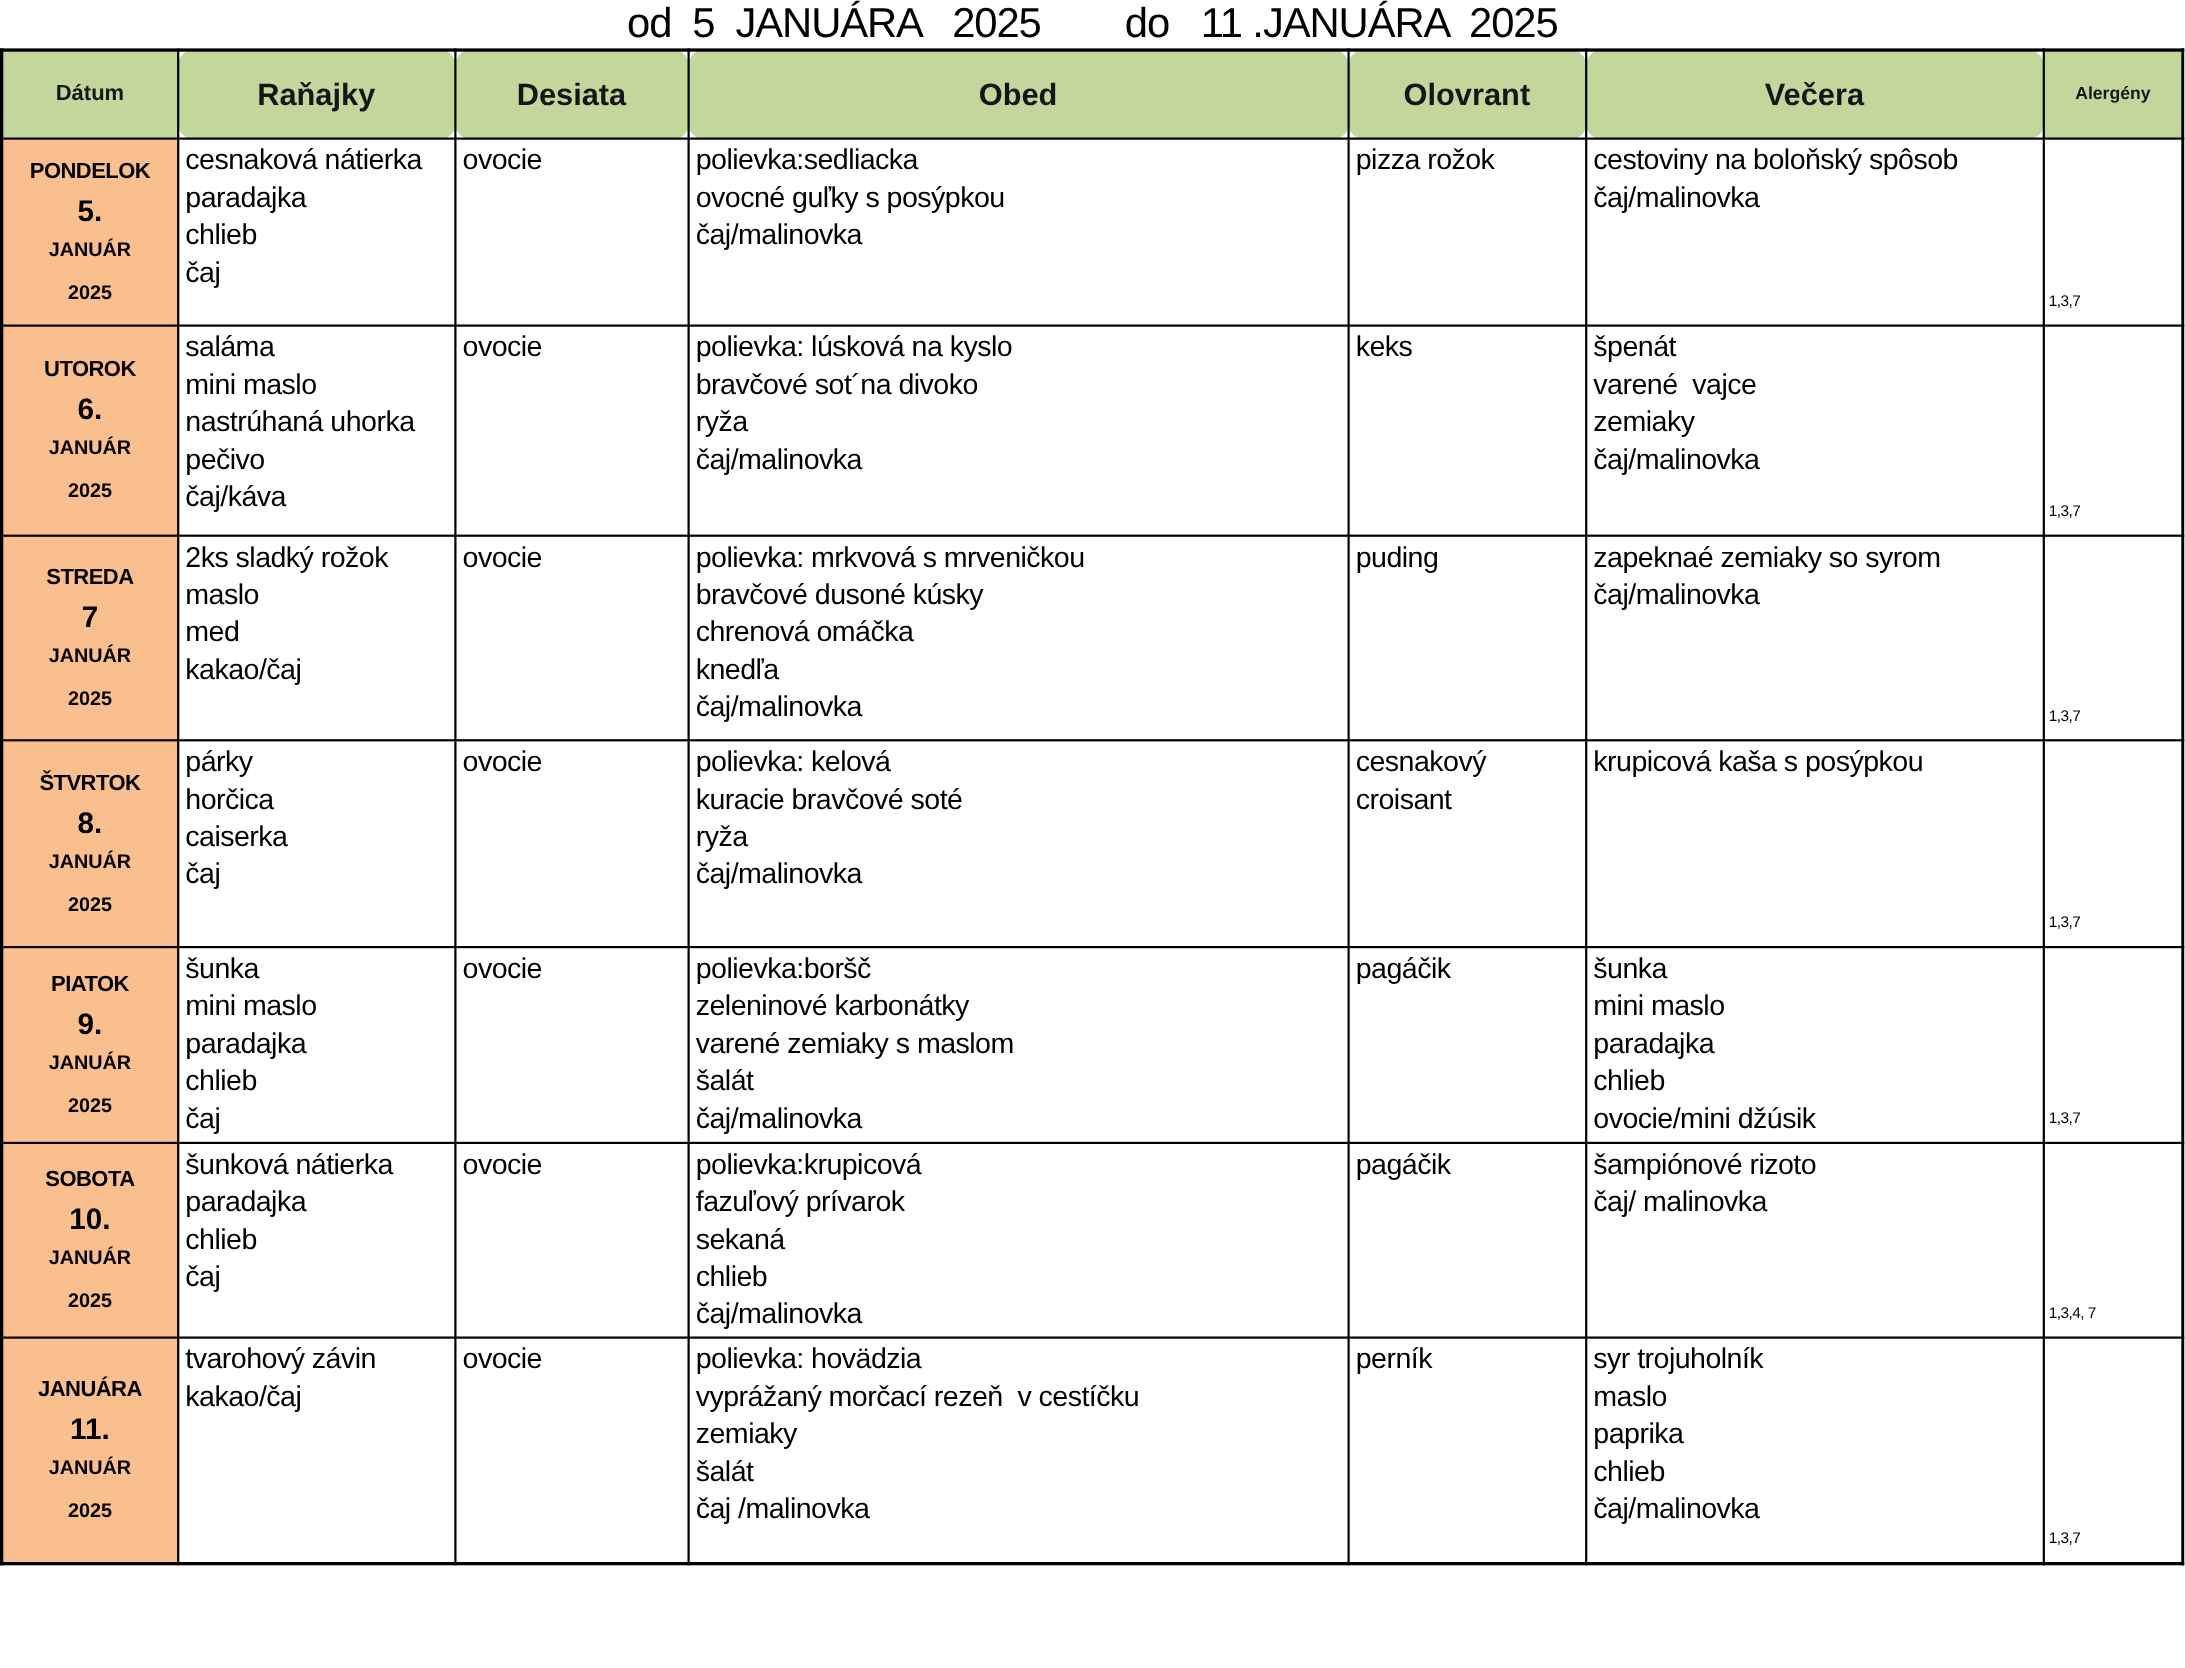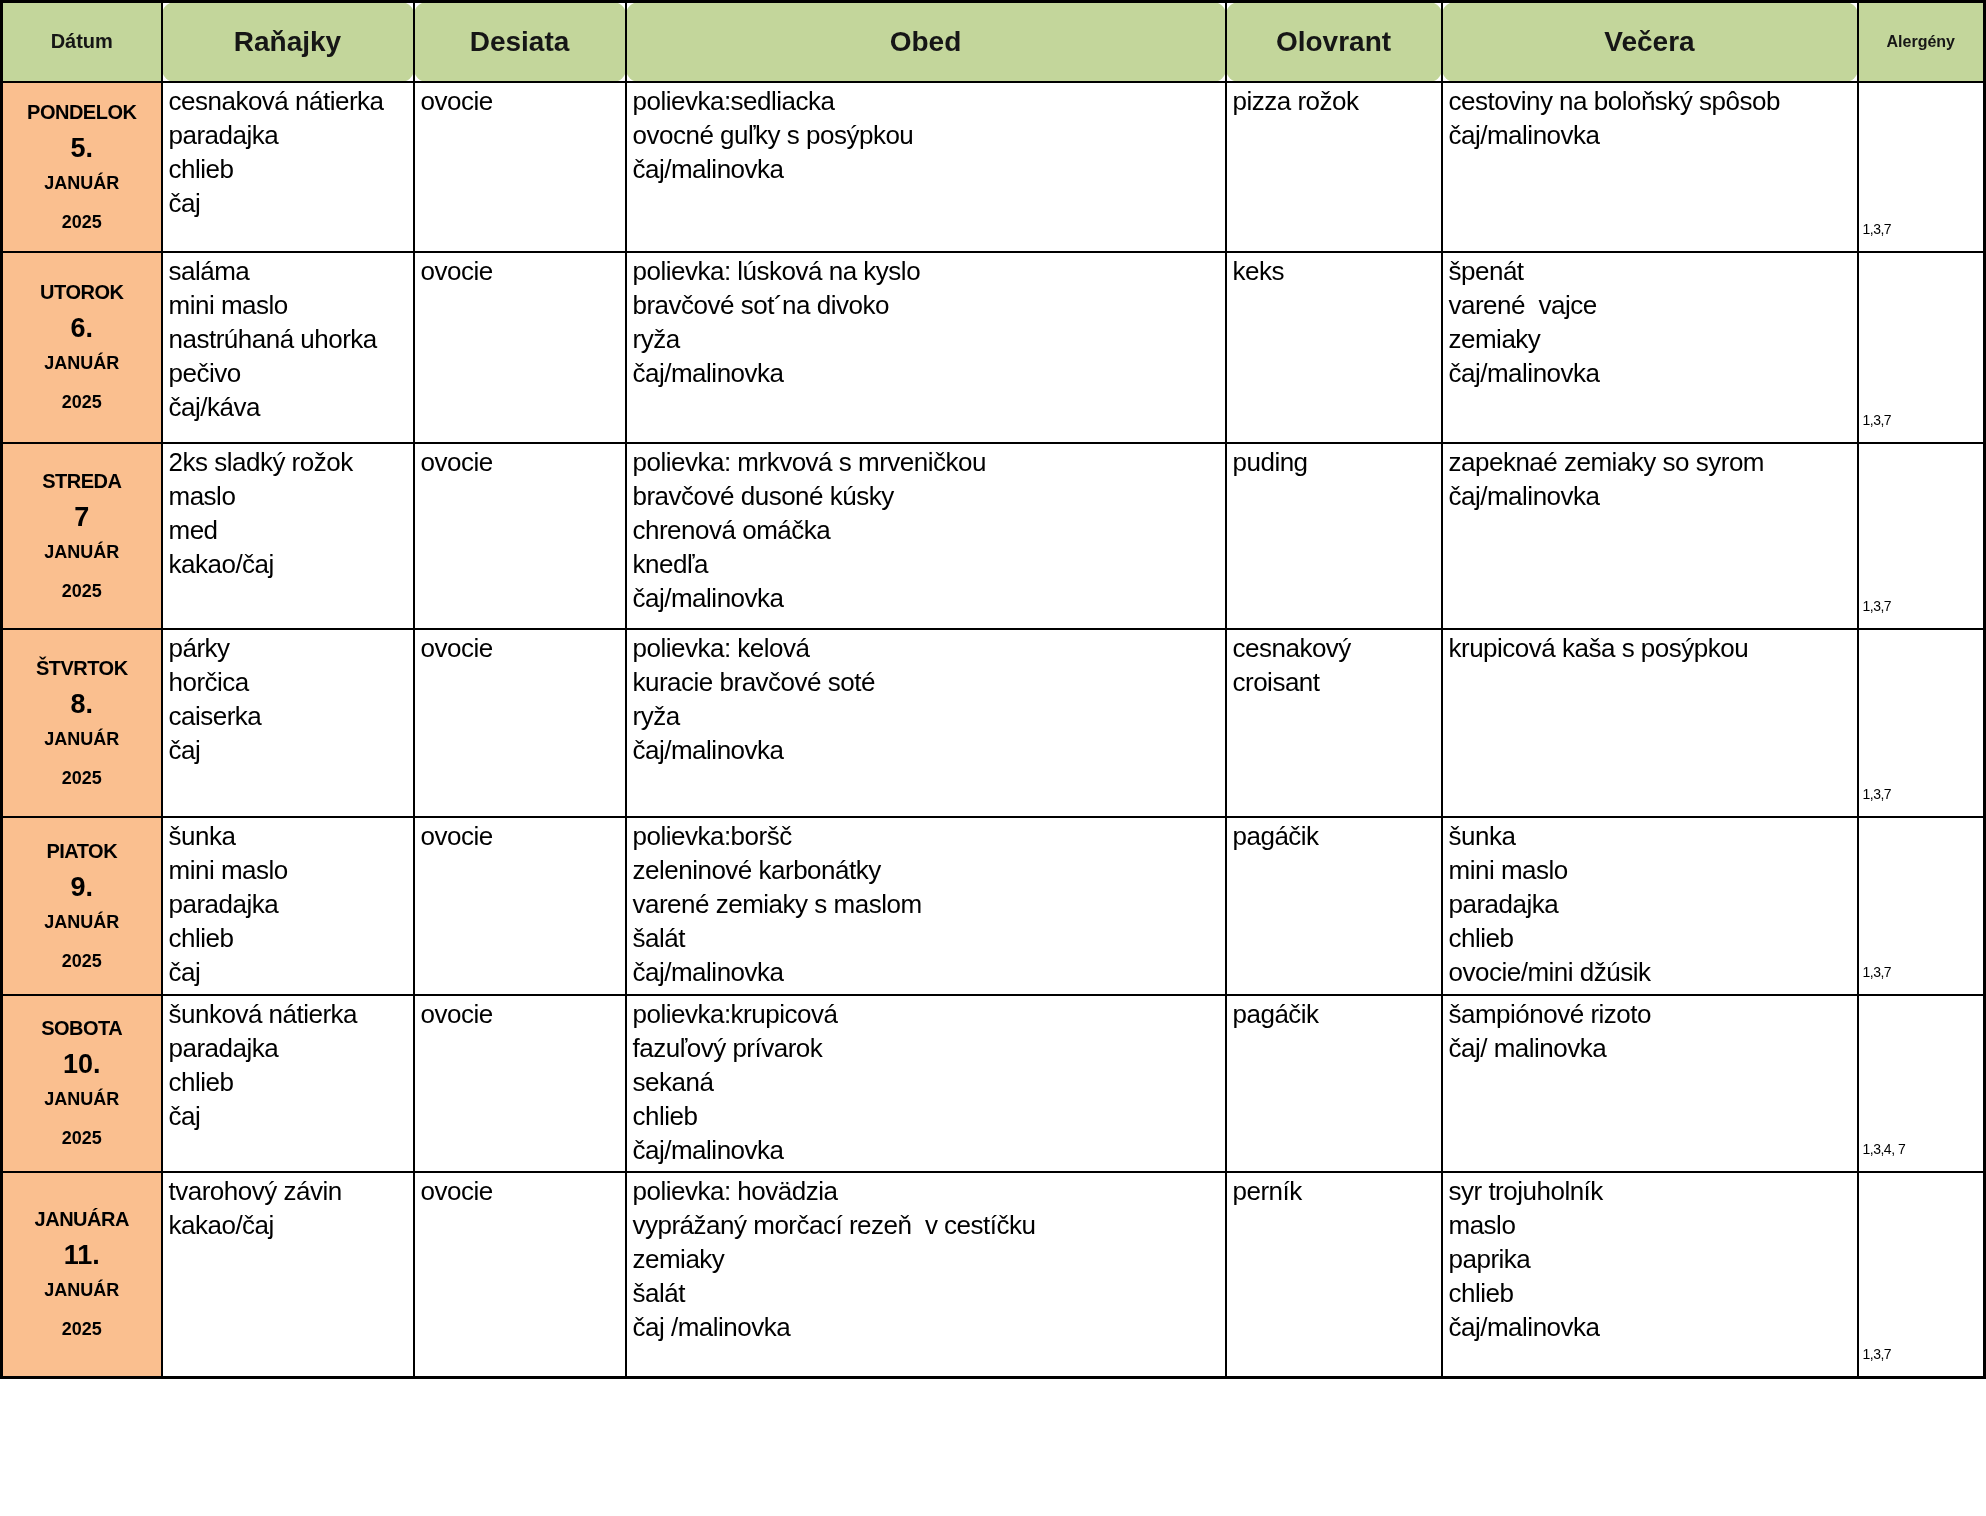--- a/index.html
+++ b/index.html
@@ -68,20 +68,21 @@
   col.c-olo{width:216px;}
   col.c-vec{width:416px;}
   col.c-alerg{width:auto;}
 </style>
 </head>
 <body>
 
 <div class="page">
 
 
+  <div class="subtitle-block">od  5  JANUÁRA   2025        do   11 .JANUÁRA  2025</div>
 
   <table class="menu">
     <colgroup>
       <col class="c-datum">
         <col class="c-ran">
         <col class="c-des">
         <col class="c-obed">
       <col class="c-olo">
         <col class="c-vec">
         <col class="c-alerg">

